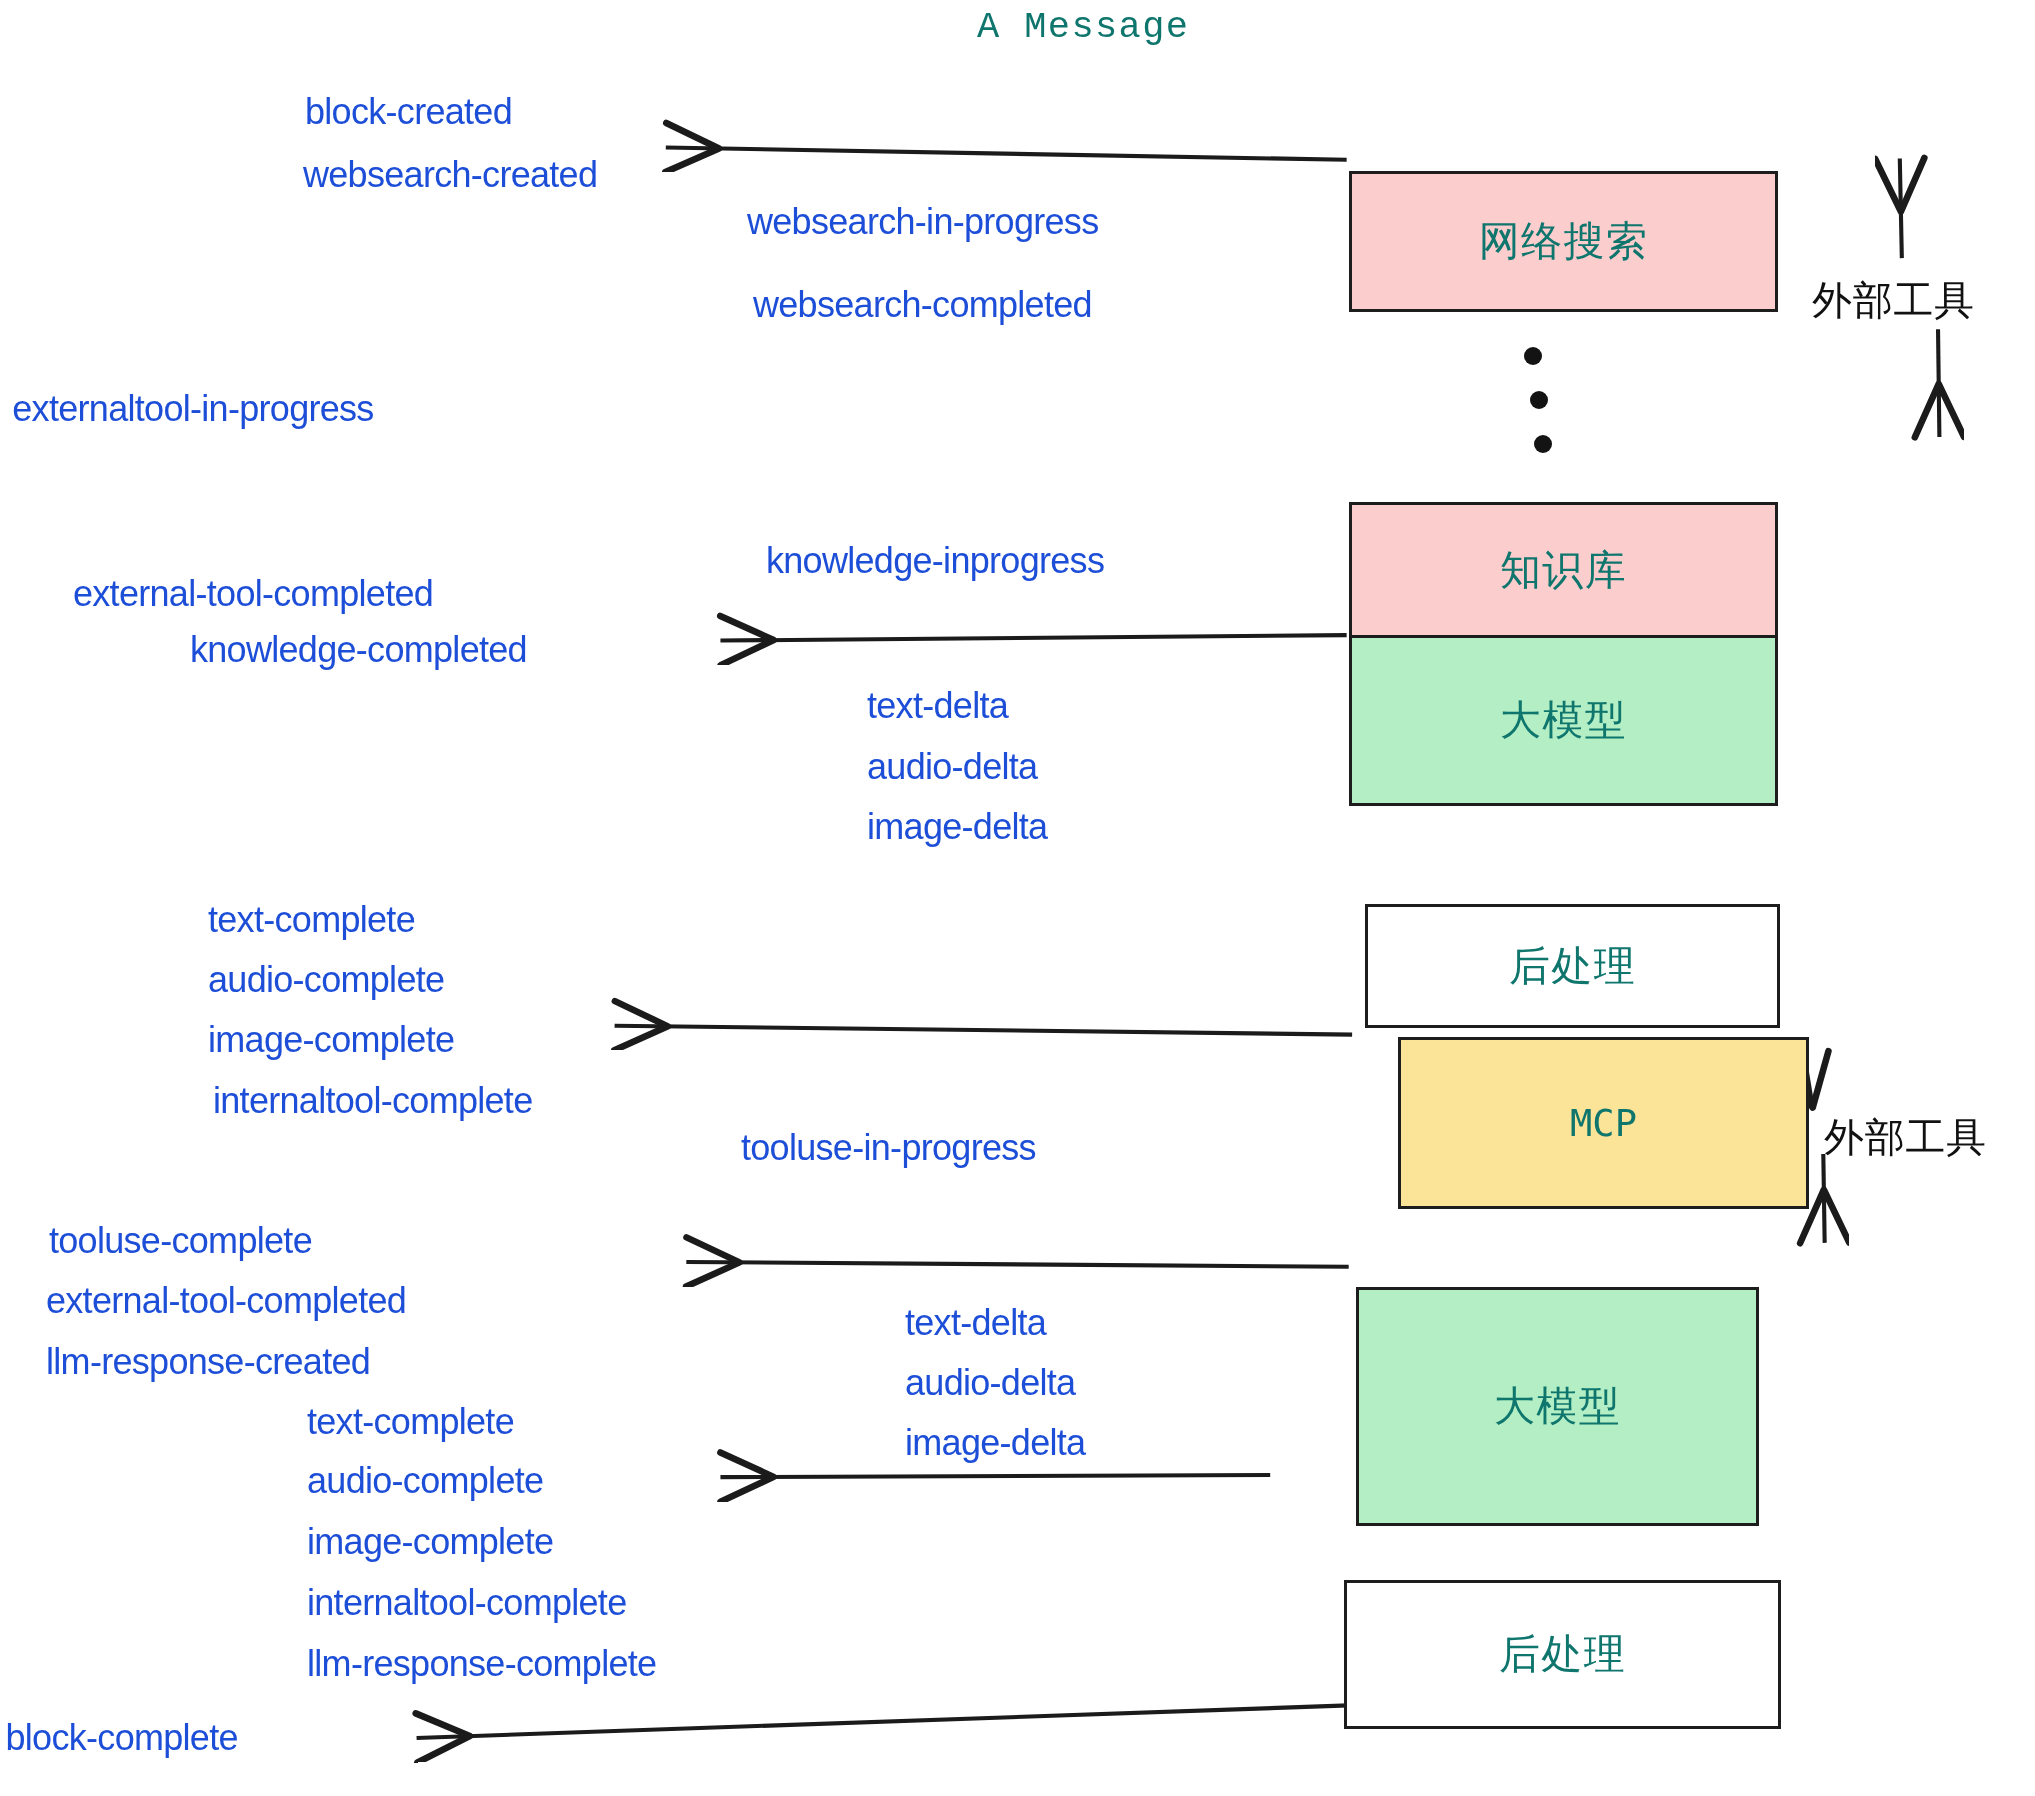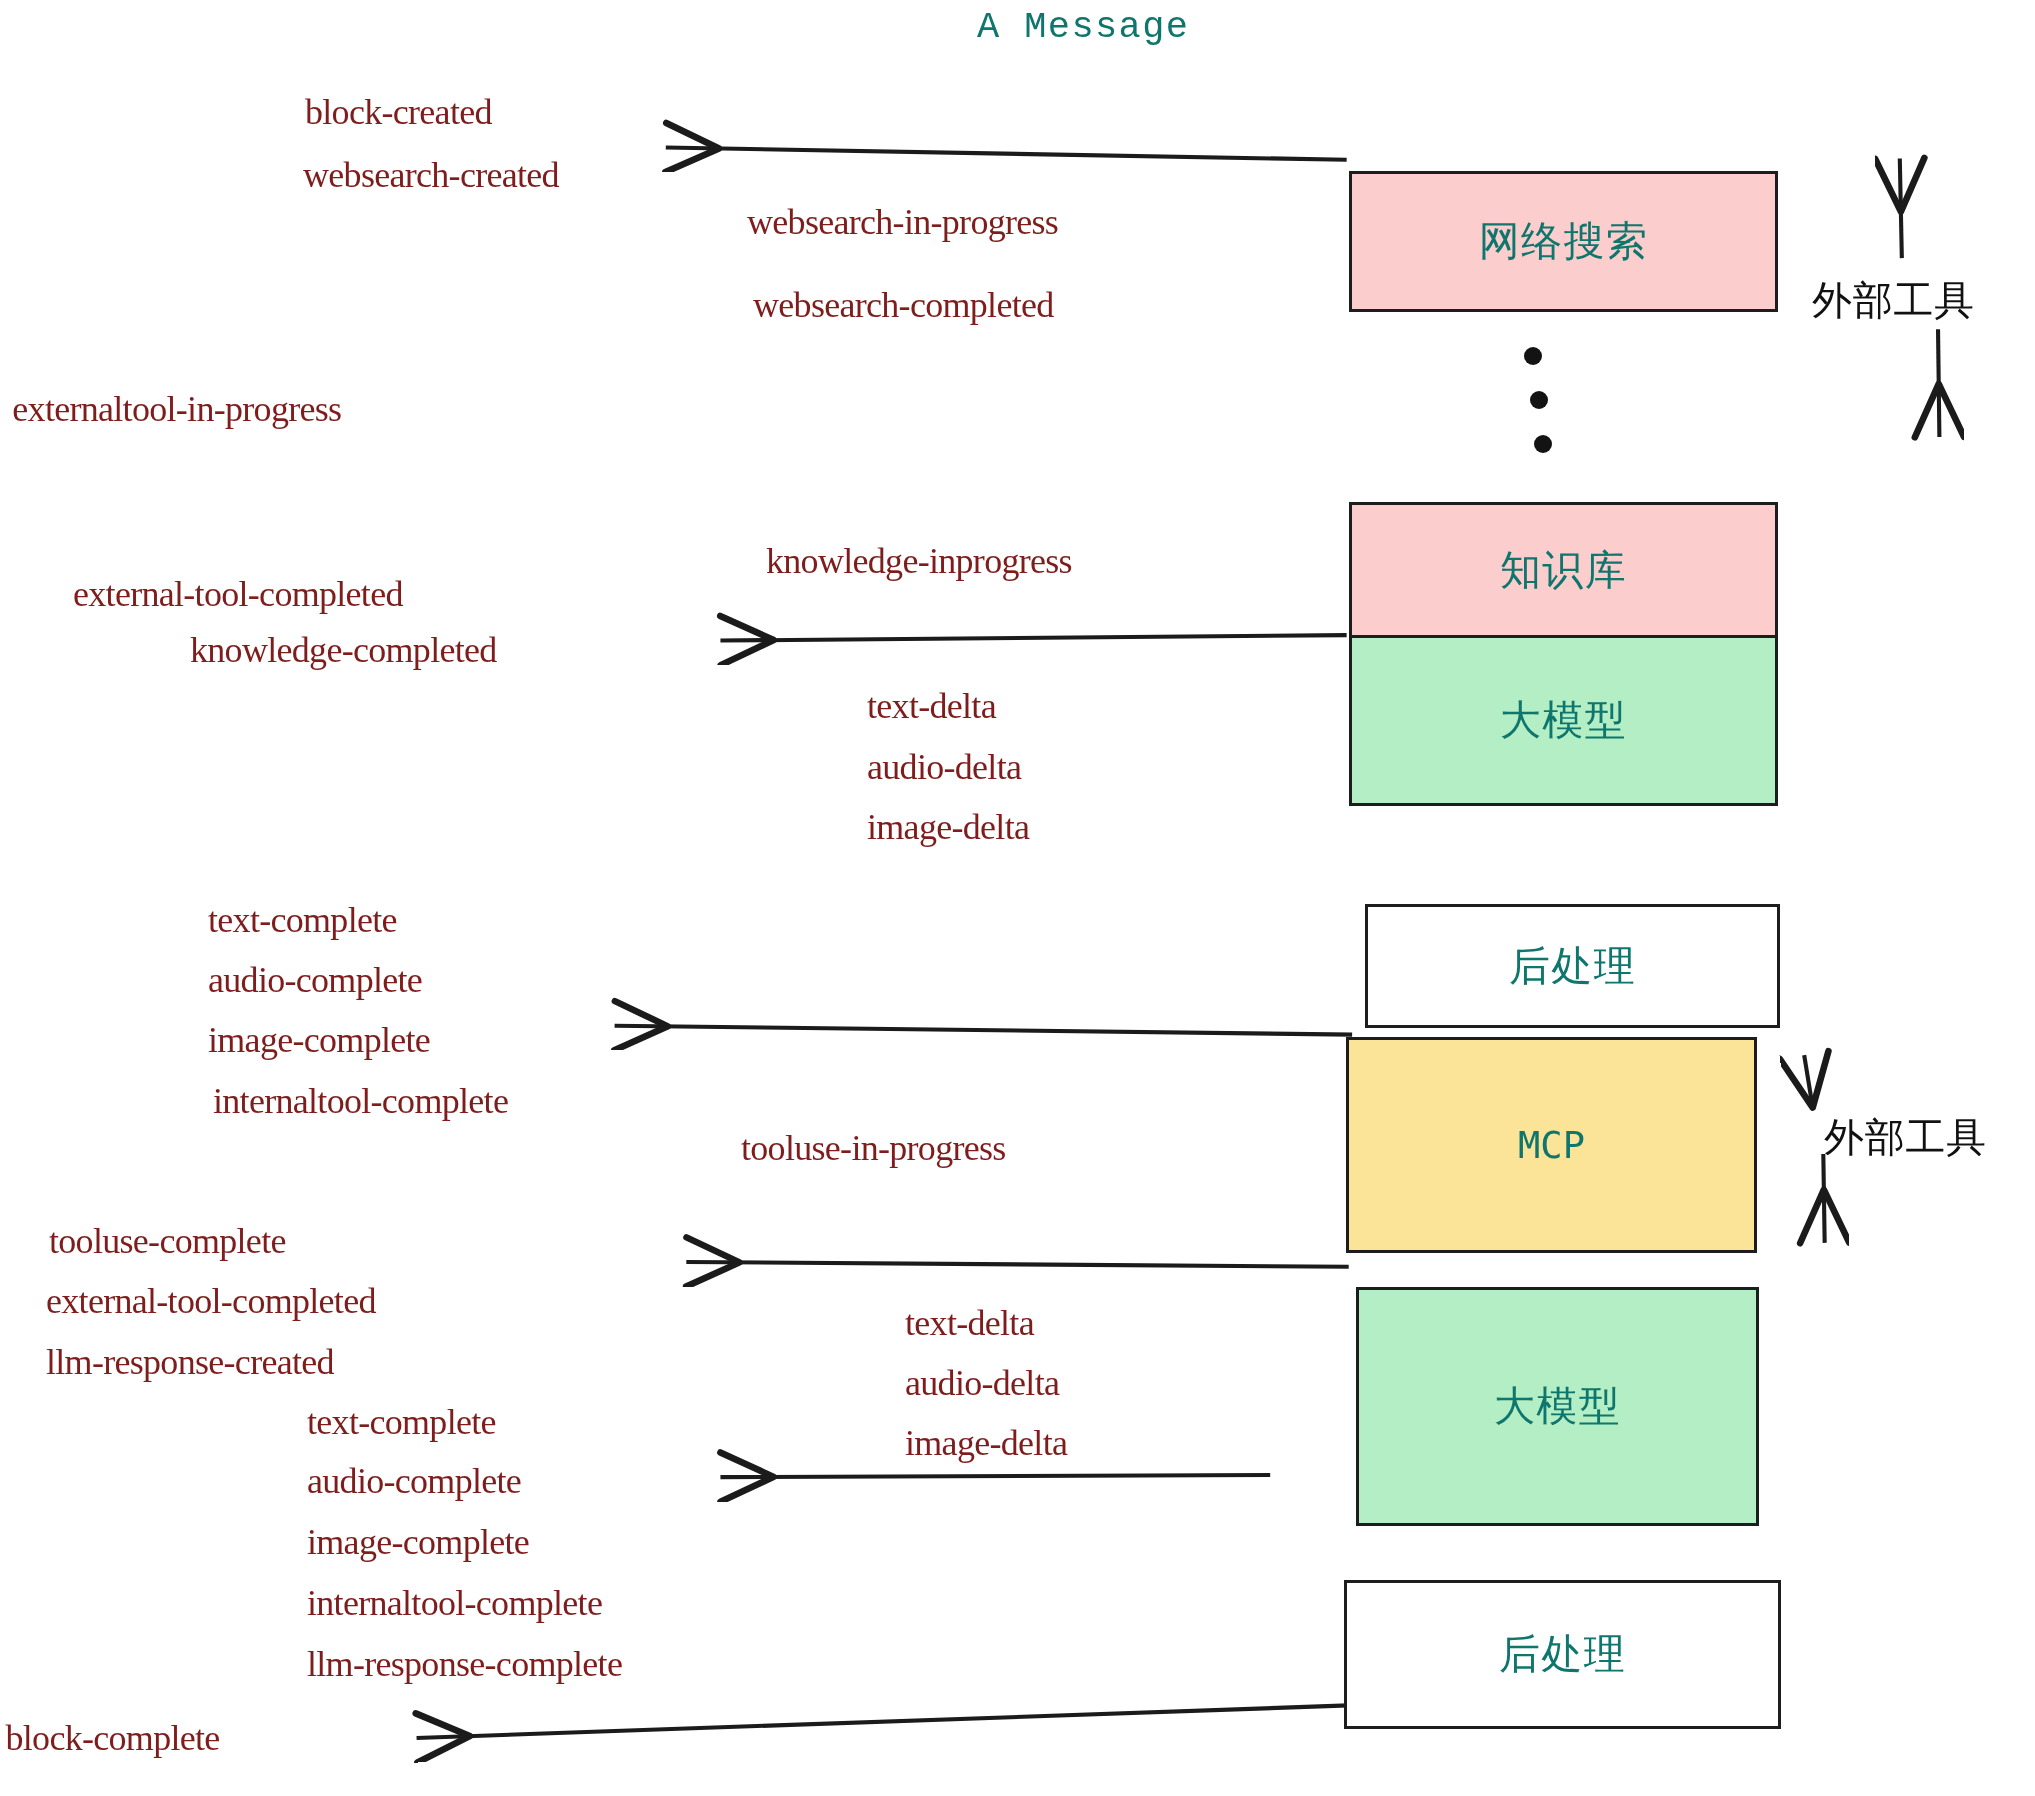--- a/index.html
+++ b/index.html
@@ -21,25 +21,25 @@
   .title{
     font-family:Liberation Mono, monospace;
     font-size:37px;
     letter-spacing:1.4px;
     white-space:nowrap;
     color:#0f766e;
   }
 
   
   .evt{
-    font-family:Liberation Serif, serif;
+    font-family:Liberation Sans, sans-serif;
     font-size:36px;
     line-height:1.0;
     white-space:nowrap;
-    color:#7f1d1d;
+    color:#1d4ed8;
     letter-spacing:-0.7px;
   }
 
   
   .box{
     box-sizing:border-box;
     border:3.4px solid #1d1d1d;
     display:flex;
     align-items:center;
     justify-content:center;
@@ -189,21 +189,21 @@
   </div>
 
   <div class="abs box box-green" style="left:1349px; top:635px; width:429px; height:171px;">
     <span>大模型</span>
   </div>
 
   <div class="abs box box-white" style="left:1365px; top:896px; width:415px; height:124px;">
     <span>后处理</span>
   </div>
 
-  <div class="abs box box-yellow mono" style="left:1346px; top:1037px; width:411px; height:216px;">
+  <div class="abs box box-yellow mono" style="left:1398px; top:1037px; width:411px; height:172px;">
     <span>MCP</span>
   </div>
 
   <div class="abs box box-green" style="left:1356px; top:1287px; width:403px; height:239px;">
     <span>大模型</span>
   </div>
 
   <div class="abs box box-white" style="left:1344px; top:1572px; width:437px; height:149px;">
     <span>后处理</span>
   </div>

